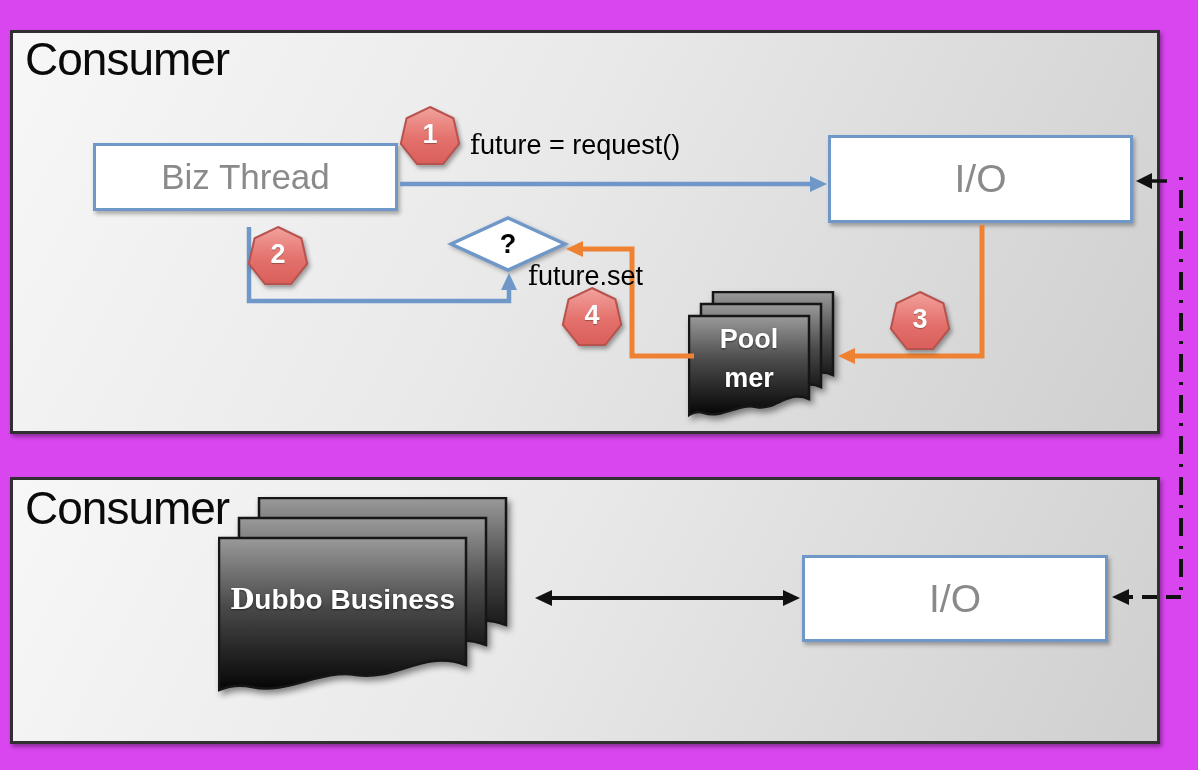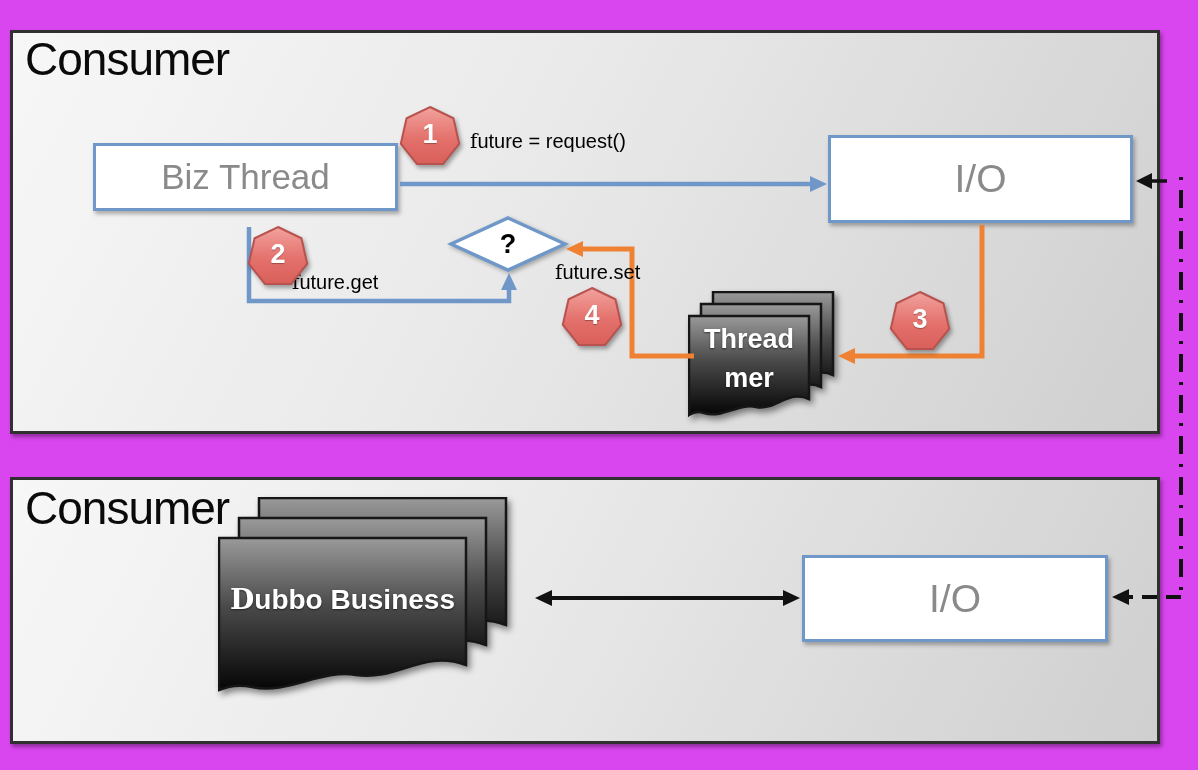--- a/index.html
+++ b/index.html
@@ -35,25 +35,25 @@
     border:3.5px solid var(--accent-blue);
     box-shadow:2px 3px 4px rgba(0,0,0,0.3);
     box-sizing:border-box;
     display:flex;align-items:center;justify-content:center;
     color:var(--box-text-gray);
   }
   #biz-thread-box{left:93px;top:143px;width:305px;height:68px;font-size:35px;}
   #consumer-io-box{left:828px;top:135px;width:305px;height:88px;font-size:39px;}
   #provider-io-box{left:802px;top:555px;width:306px;height:87px;font-size:39px;}
   .flow-label{
-    position:absolute;font-size:20px;color:#000;white-space:nowrap;
+    position:absolute;font-size:27px;color:#000;white-space:nowrap;
   }
   #label-request{left:470px;top:129px;}
   #label-get{left:292px;top:270px;}
-  #label-set{left:555px;top:260px;}
+  #label-set{left:528px;top:260px;}
   .sf{font-family:"DejaVu Serif", serif;}
   .badge{position:absolute;width:64px;height:64px;z-index:6;}
   .badge svg{position:absolute;left:0;top:0;filter:drop-shadow(2px 3px 2px rgba(0,0,0,0.35));}
   .badge .num{
     position:absolute;left:0;top:0;width:64px;height:58px;
     display:flex;align-items:center;justify-content:center;
     color:#fff;font-size:27px;font-weight:bold;
     text-shadow:0 1px 1px rgba(0,0,0,0.3);
   }
   #badge-1{left:398px;top:105px;}
@@ -133,21 +133,21 @@
         <path d="M1,1 H121 V84 C100,74 88,96 68,92 C50,88 34,104 16,98 C10,96 4,98 1,100 Z" fill="url(#stackGrad)" stroke="#161616" stroke-width="2.5"></path>
       </g>
       <g transform="translate(12,12)">
         <path d="M1,1 H121 V84 C100,74 88,96 68,92 C50,88 34,104 16,98 C10,96 4,98 1,100 Z" fill="url(#stackGrad)" stroke="#161616" stroke-width="2.5"></path>
       </g>
       <g transform="translate(0,24)">
         <path d="M1,1 H121 V84 C100,74 88,96 68,92 C50,88 34,104 16,98 C10,96 4,98 1,100 Z" fill="url(#stackGrad)" stroke="#161616" stroke-width="2.5"></path>
       </g>
     </svg>
     <div class="stack-text">
-      <span>Thread</span>
+      <span>Pool</span>
       <span>mer</span>
     </div>
   </div>
 
   <div class="stack" id="provider-stack">
     <svg width="295" height="200" viewBox="0 0 295 200">
       <g transform="translate(40,0)">
         <path d="M1,1 H248 V128 C205,112 180,144 138,138 C102,132 70,158 34,150 C20,147 8,150 1,153 Z" fill="url(#stackGrad)" stroke="#161616" stroke-width="2.5"></path>
       </g>
       <g transform="translate(20,20)">
@@ -156,21 +156,20 @@
       <g transform="translate(0,40)">
         <path d="M1,1 H248 V128 C205,112 180,144 138,138 C102,132 70,158 34,150 C20,147 8,150 1,153 Z" fill="url(#stackGrad)" stroke="#161616" stroke-width="2.5"></path>
       </g>
     </svg>
     <div class="stack-text">
       <span class="serif-first"><span class="sf">D</span>ubbo Business</span>
     </div>
   </div>
 
   <div class="flow-label serif-first z-top" id="label-request"><span class="sf">f</span>uture = request()</div>
-  <div class="flow-label serif-first z-top" id="label-get"><span class="sf">f</span>uture.get</div>
   <div class="flow-label serif-first z-top" id="label-set"><span class="sf">f</span>uture.set</div>
 
   <svg id="arrow-overlay" width="1198" height="770" viewBox="0 0 1198 770">
 
     <g style="stroke:var(--accent-blue);fill:var(--accent-blue)">
       <line x1="400" y1="184" x2="814" y2="184" stroke-width="4.5" fill="none"></line>
       <polygon points="827,184 810,176 810,192" stroke="none"></polygon>
     </g>
 
     <g style="stroke:var(--accent-blue);fill:var(--accent-blue)">

